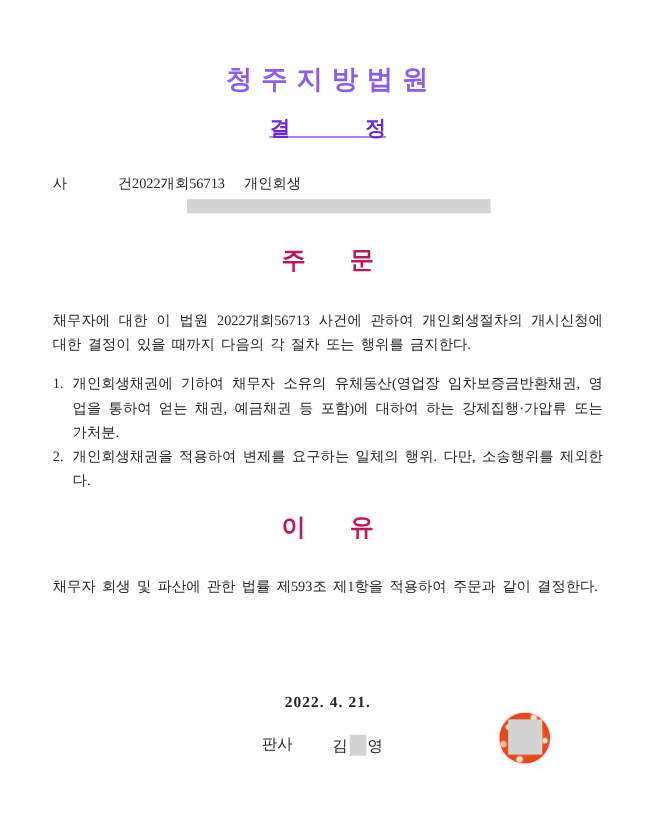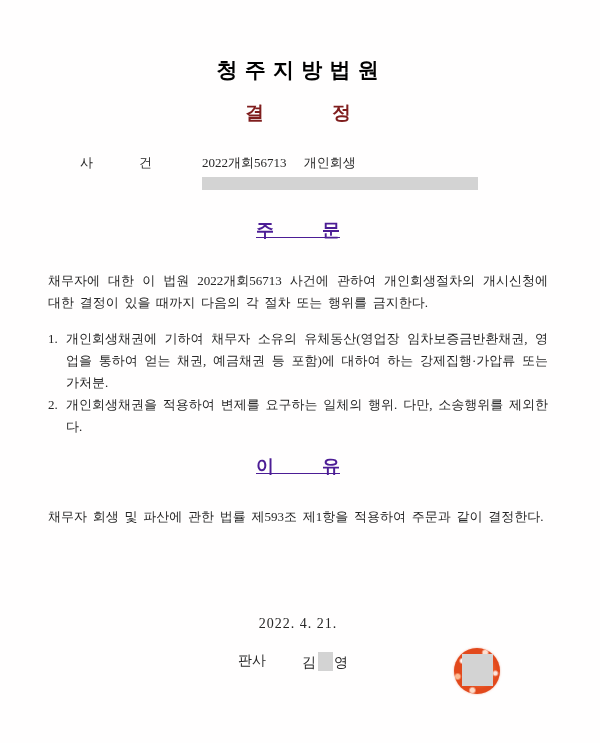--- a/index.html
+++ b/index.html
@@ -9,84 +9,83 @@
     height: 743px;
     box-sizing: border-box;
     padding: 56px 52px 0 48px;
     background: #fffefe;
     font-family: "Liberation Serif", "DejaVu Serif", serif;
     color: #262626;
     overflow: hidden;
   }
   .court-name {
     margin: 0;
-    font-size: 21px;
+    font-size: 24px;
     font-weight: 700;
     text-align: center;
     letter-spacing: 1px;
-    color: #000000;
+    color: #8b5cf6;
   }
   .doc-title {
     display: block;
     margin: 16px auto 0;
     width: 106px;
     font-size: 19px;
     font-weight: 700;
     text-align: justify;
     text-align-last: justify;
-    color: #7f1d1d;
+    color: #6d28d9;
+    text-decoration: underline;
   }
   .info { margin-top: 26px; font-size: 13px; line-height: 22px; }
   .row { display: flex; }
   .row-label {
     display: inline-block;
     width: 72px;
     flex-shrink: 0;
     text-align: justify;
     text-align-last: justify;
-    margin-left: 32px;
   }
-  .row-value { margin-left: 50px; }
+  .row-value { }
   .svc-label { margin-right: 14px; }
   .redact { background: #d3d3d3; display: inline-block; }
   .name-redact { width: 14px; height: 15px; vertical-align: -2px; margin: 0 2px; }
   .paren-redact { width: 87px; height: 12px; vertical-align: 0; margin: 0 1px; }
   .box-row { height: 18px; align-items: center; }
   .wide-redact { width: 276px; height: 13px; margin-left: 50px; }
   .judge-redact { width: 15px; height: 19px; vertical-align: -4px; margin: 0 1px; }
   .section-heading {
     display: block;
     margin: 26px auto 0;
     width: 84px;
-    font-size: 18px;
+    font-size: 22px;
     font-weight: 700;
     text-align: justify;
     text-align-last: justify;
-    color: #4c1d95;
-    text-decoration: underline;
+    color: #be185d;
   }
   .section-heading.reason-heading { margin-top: 16px; }
   .body-text {
     margin: 28px 0 0;
     font-size: 13px;
     line-height: 22px;
     text-align: justify;
     word-spacing: 2.5px;
   }
   .order-list {
     margin: 14px 0 0;
     padding: 0;
     list-style: none;
     font-size: 13px;
     line-height: 22px;
   }
   .order-list li { display: flex; }
   .li-no { width: 18px; flex-shrink: 0; }
   .li-text { flex: 1; text-align: justify; word-spacing: 2.5px; }
-  .date-line { margin-top: 88px; text-align: center; font-size: 14px; letter-spacing: 1px; }
+  .date-line { margin-top: 88px; text-align: center; font-size: 14px; letter-spacing: 1px; font-weight: bold; }
   .judge-line { margin-top: 20px; margin-left: 190px; font-size: 14px; display: flex; }
   .judge-name { margin-left: 36px; letter-spacing: 1px; }
   .seal {
     position: absolute;
     left: 454px;
     top: 648px;
     width: 46px;
     height: 46px;
     border-radius: 50%;
     background-color: #e2491c;

